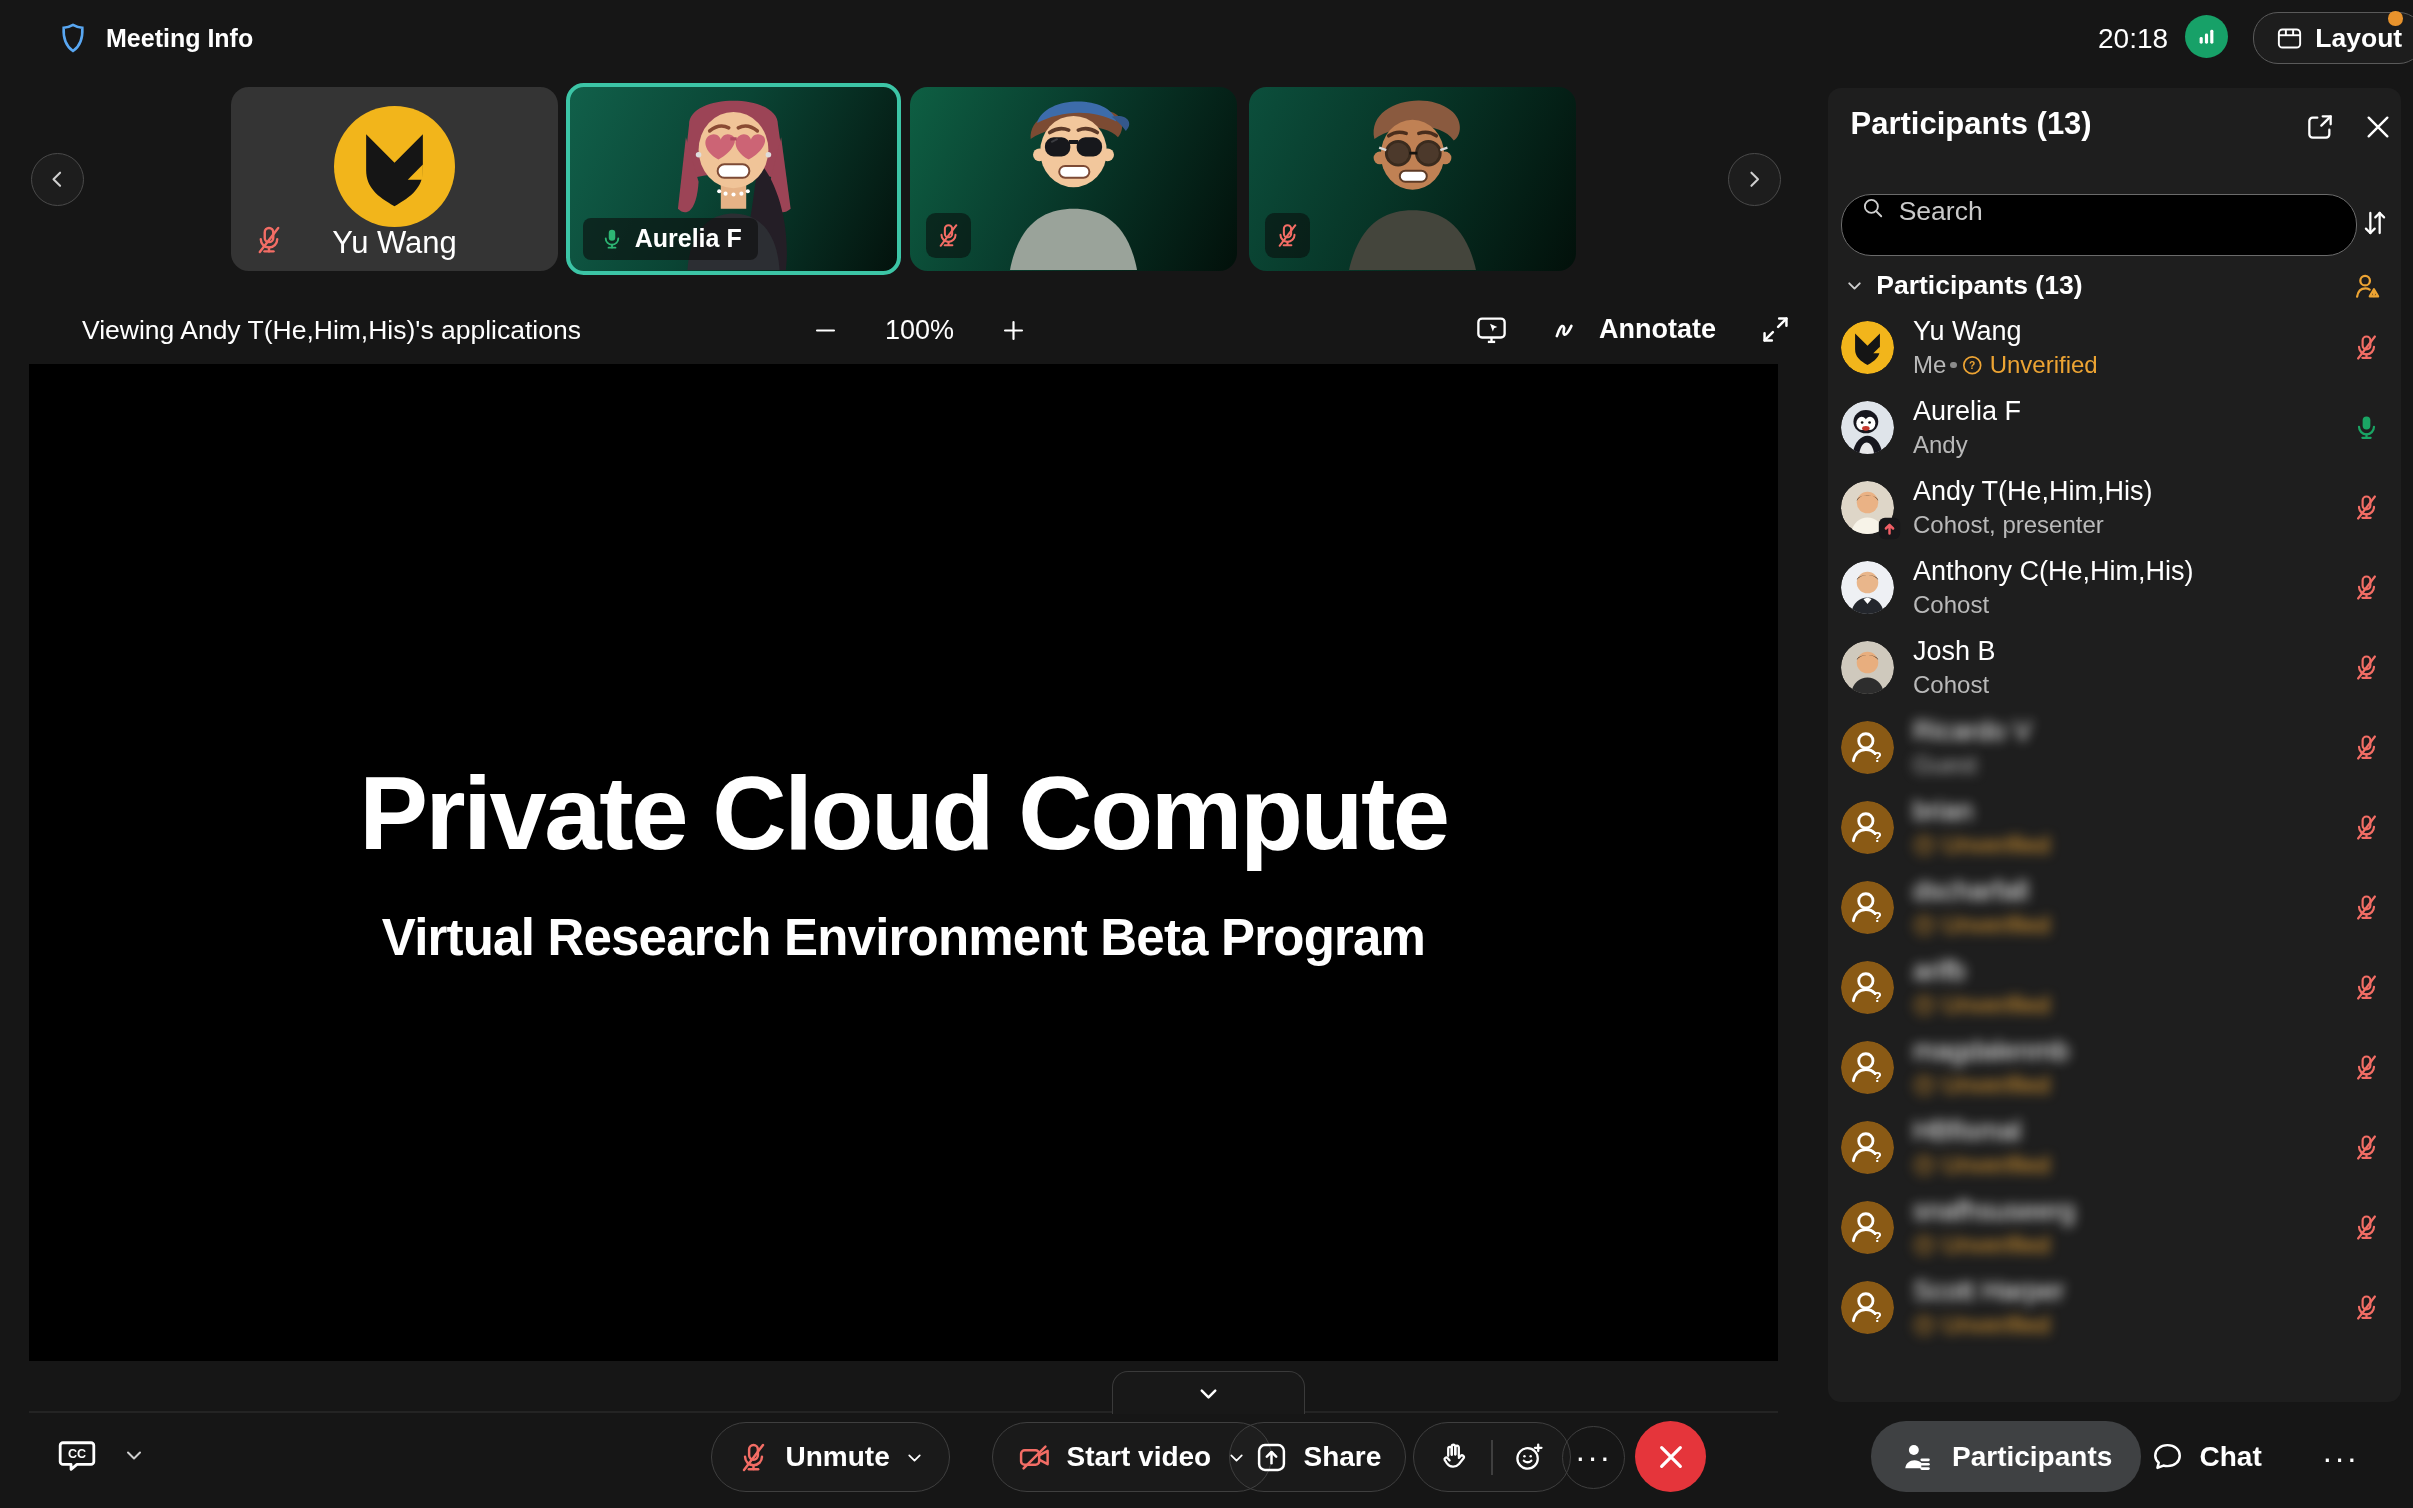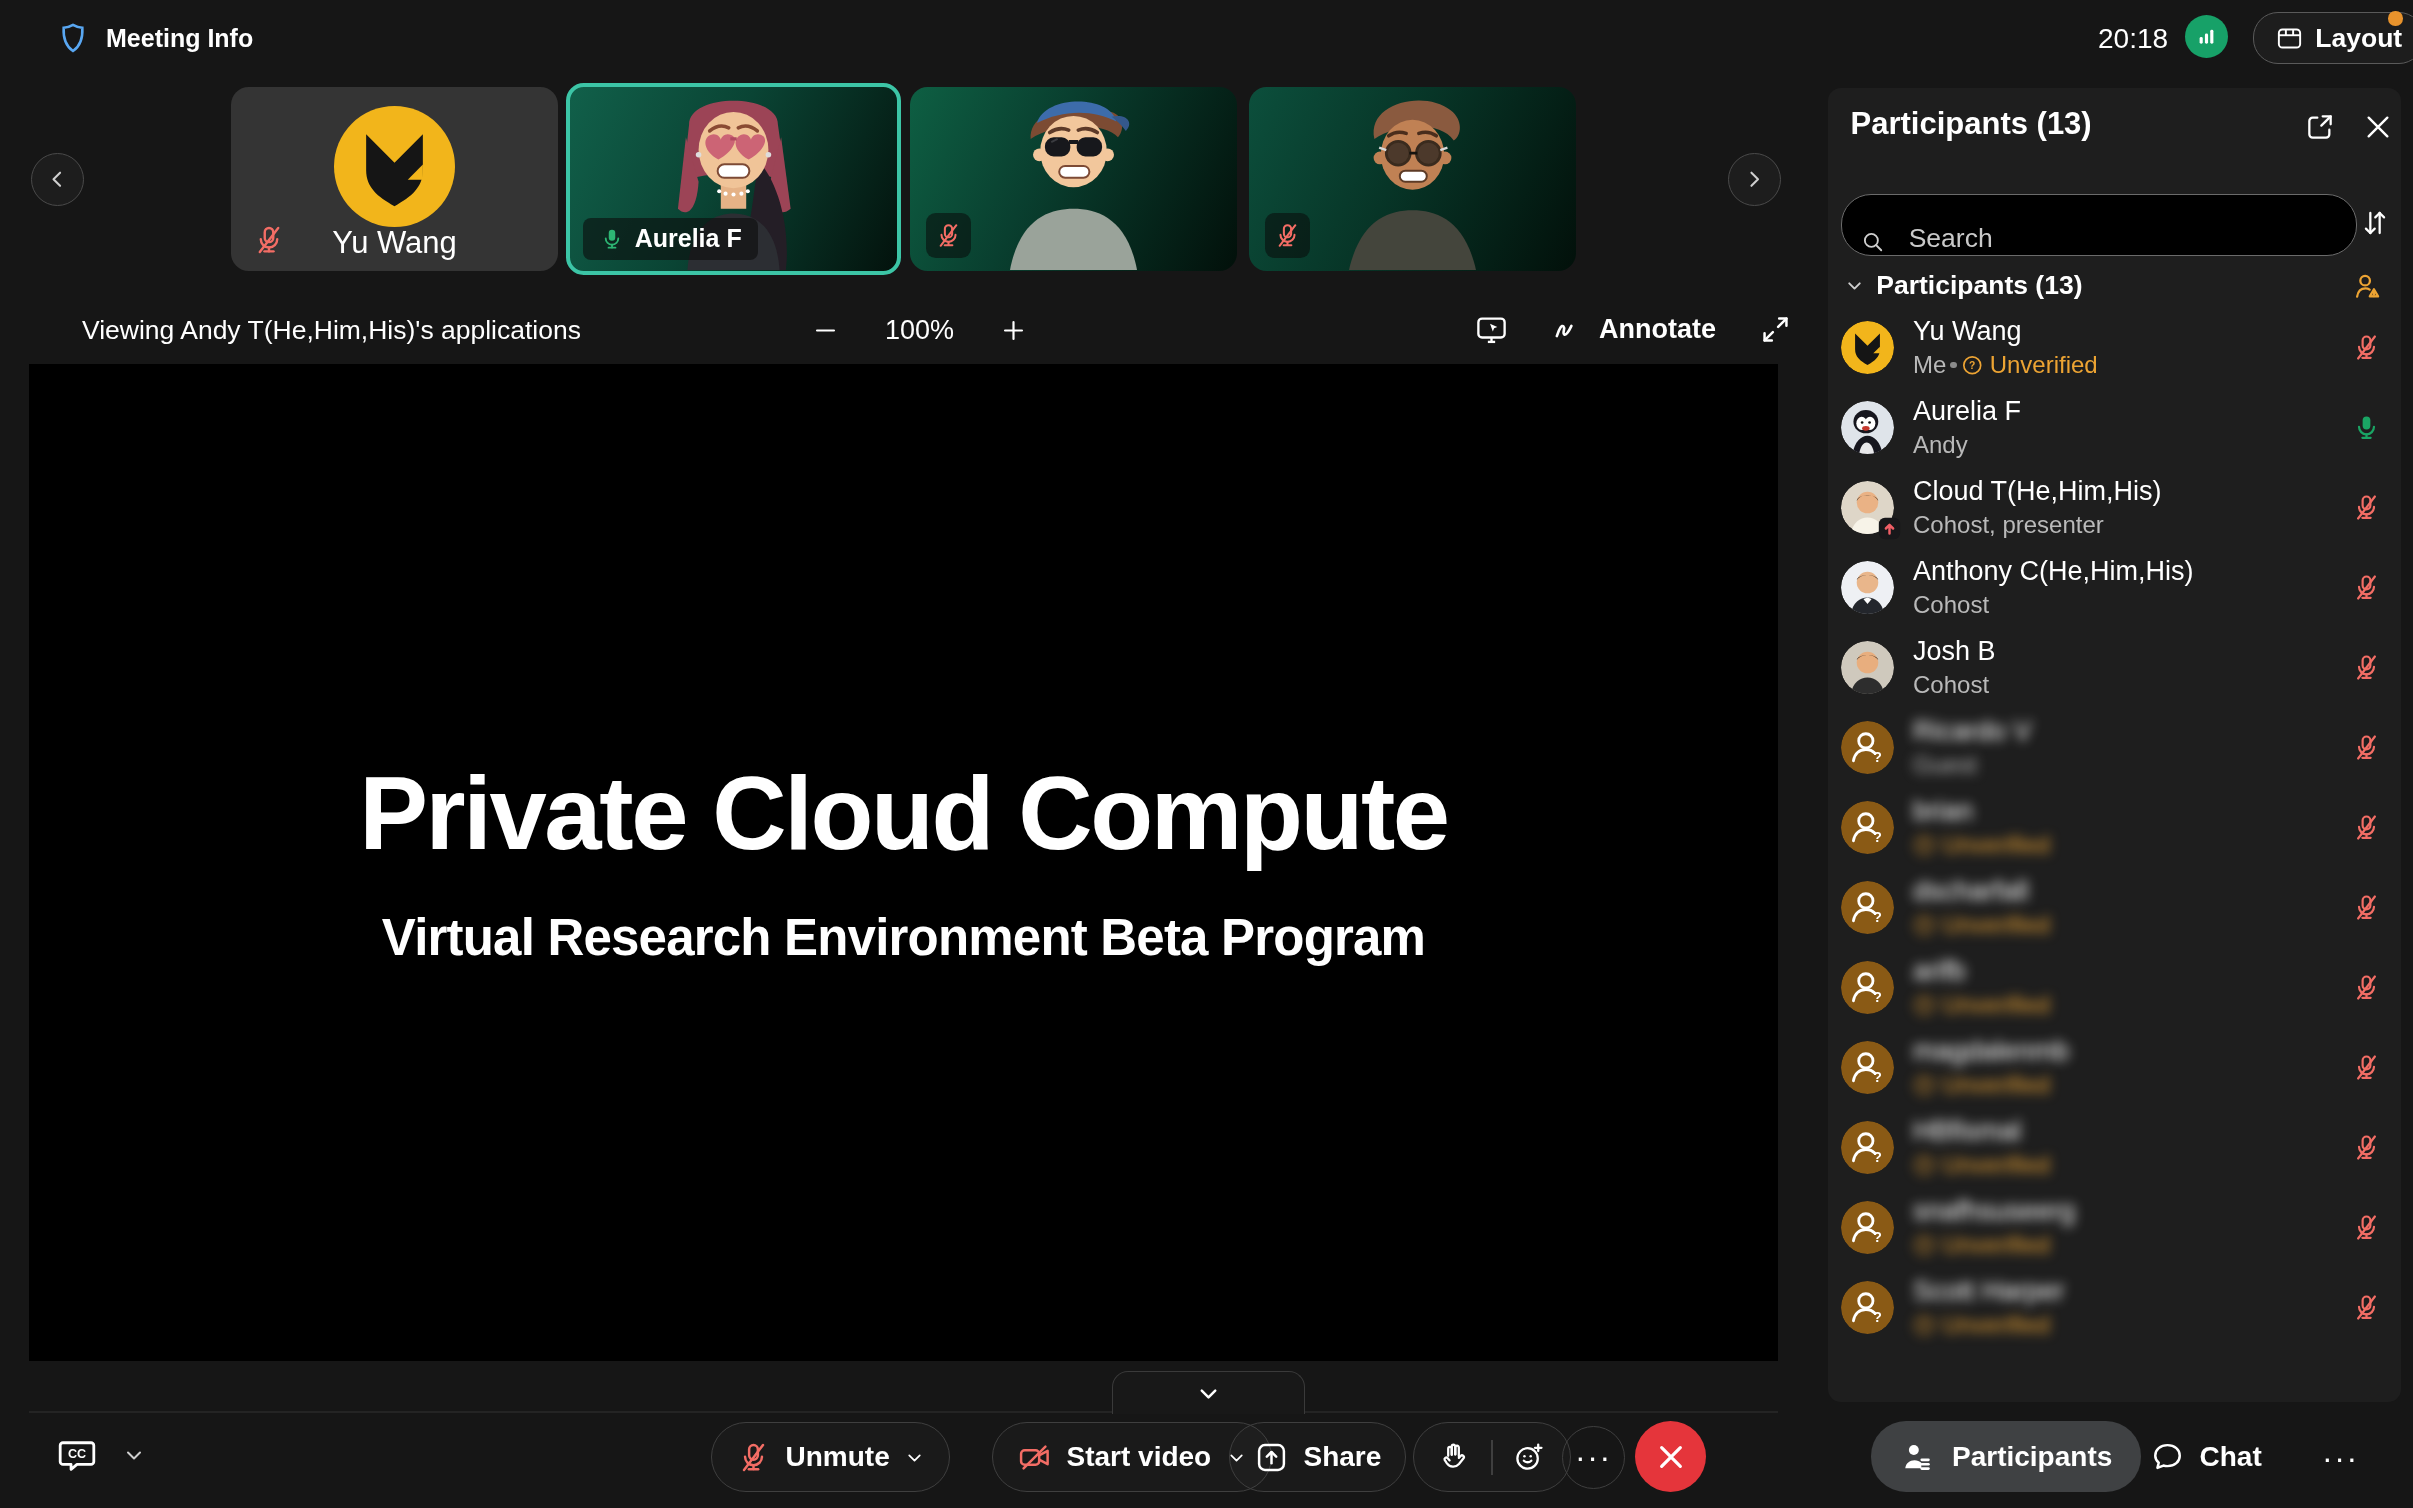--- a/index.html
+++ b/index.html
@@ -36,21 +36,21 @@
   .slide-title{position:absolute;top:391px;width:100%;text-align:center;font-size:103px;font-weight:700;letter-spacing:-2.4px;}
   .slide-subtitle{position:absolute;top:544px;width:100%;text-align:center;font-size:51px;font-weight:700;letter-spacing:-0.8px;}
   #notch{position:absolute;left:1112px;top:1371px;width:191px;height:42px;background:#181818;
          border:1.6px solid #3a3a3a;border-bottom:none;border-radius:16px 16px 0 0;
          display:flex;align-items:center;justify-content:center;}
   #barline{position:absolute;left:29px;top:1411px;width:1749px;height:1.6px;background:#242424;}
   
   #panel{position:absolute;left:1828px;top:88px;width:573px;height:1314px;background:#1e1e1e;border-radius:13px;}
   .panel-title{position:absolute;left:22.5px;top:17.7px;font-size:31px;font-weight:700;}
   .search-wrap{position:absolute;left:13px;top:106px;width:479px;height:60px;background:#000;
-               border:1.6px solid #6b6b6b;border-radius:30px;display:flex;align-items:flex-end;padding:0 17.7px;gap:21px;}
+               border:1.6px solid #6b6b6b;border-radius:30px;display:flex;align-items:flex-start;padding:0 17.7px;gap:11px;}
   .search-wrap input{flex:1;background:transparent;border:none;outline:none;color:#eee;font-size:26.5px;
                      font-family:"Liberation Sans",sans-serif;}
   .search-wrap input::placeholder{color:#c9c9c9;}
   .section-row{position:absolute;left:0;top:180px;width:573px;height:35px;display:flex;align-items:center;}
   .section-label{font-size:26.5px;font-weight:600;margin-left:11.3px;}
   .p-list{position:absolute;left:0;top:220px;width:573px;}
   .p-row{position:relative;height:80px;}
   .p-avatar{position:absolute;left:13px;top:13px;width:53px;height:53px;border-radius:50%;overflow:hidden;}
   .p-avatar svg{width:100%;height:100%;}
   .p-badge{position:absolute;left:48px;top:47px;width:27px;height:27px;}
@@ -424,21 +424,21 @@
               <path d="M19 24c1-9 25-9 26 0-4-6-9-7-13-7s-9 1-13 7z" fill="#3a2d22"></path>
               <path d="M12 64c2-14 11-20 20-20s18 6 20 20z" fill="#f7f3e8"></path>
             </svg>
           </div>
           <div class="p-badge">
             <svg viewBox="0 0 24 24" width="27" height="27">
               <rect x="2.5" y="2.5" width="19" height="19" rx="5.5" fill="#17171a"></rect>
               <path d="M12 16.5v-7.5M8.8 12 12 8.8 15.2 12" stroke="#ef5e66" stroke-width="2.2" stroke-linecap="round" stroke-linejoin="round" fill="none"></path>
             </svg>
           </div>
-          <div class="p-name">Cloud T(He,Him,His)</div>
+          <div class="p-name">Andy T(He,Him,His)</div>
           <div class="p-sub">
             <span class="gray">Cohost, presenter</span>
           </div>
           <div class="p-mic">
             <svg viewBox="0 0 24 24" width="31" height="31" fill="none" stroke="#f36d65" stroke-width="1.7" stroke-linecap="round">
               <rect x="9" y="3.5" width="6" height="10" rx="3"></rect>
               <path d="M6.2 11.5a5.8 5.8 0 0 0 11.6 0"></path>
               <path d="M12 17.3v2.6"></path>
               <path d="M8.8 20h6.4"></path>
               <path d="M5.5 20.5 18.5 3.5"></path>

